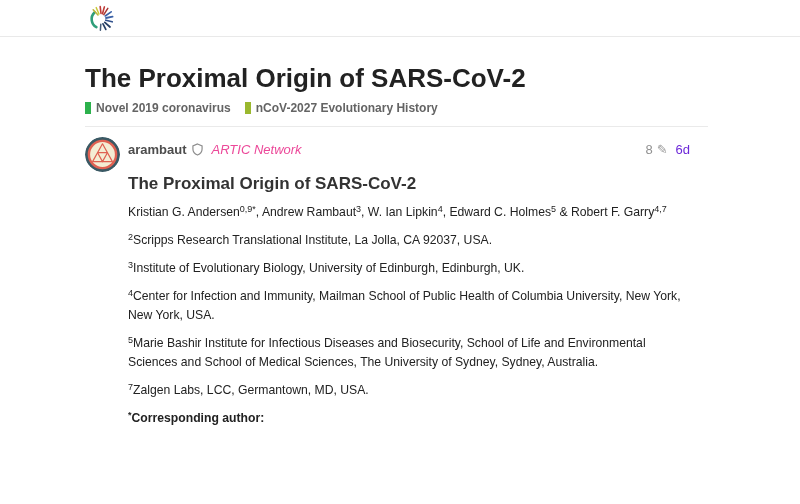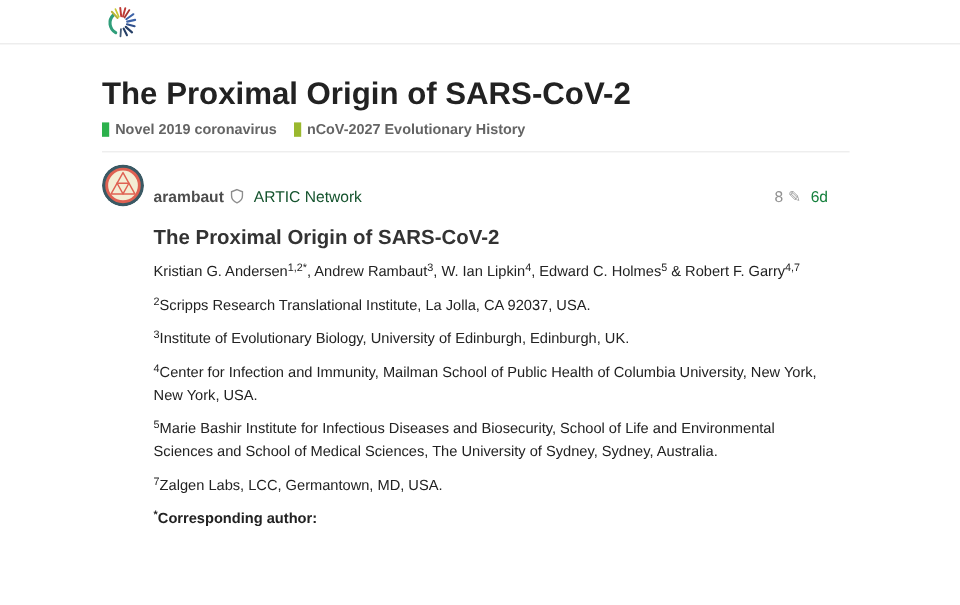--- a/index.html
+++ b/index.html
@@ -82,52 +82,53 @@
   }
   .post-body {
     margin-left: 8px;
     width: 562px;
   }
   .post-meta {
     display: flex;
     align-items: center;
     font-size: 13px;
     height: 18px;
-    margin-top: 18px;
+    margin-top: 4px;
   }
   .username {
     font-weight: bold;
     color: #4d4d4d;
     cursor: pointer;
   }
   .shield-icon-wrap {
     margin-left: 5px;
     display: inline-flex;
     align-items: center;
   }
   .user-title {
     margin-left: 9px;
-    color: #14532d;
+    color: #ec4899;
+    font-style: italic;
   }
   .meta-right {
     margin-left: auto;
     display: flex;
     align-items: center;
     color: #919191;
     font-size: 13px;
     cursor: pointer;
   }
   .edit-pencil {
     font-size: 13px;
     margin: 0 2px 0 4px;
     color: #9a9a9a;
   }
   .post-age {
     margin-left: 6px;
-    color: #15803d;
+    color: #6d28d9;
   }
 
   .post-content { margin-top: 15px; }
   .post-content h2 {
     font-size: 17px;
     font-weight: bold;
     color: #333333;
     margin-bottom: 9px;
   }
   .post-content p {
@@ -213,21 +214,21 @@
       <span class="meta-right">
         <span>8</span>
         <span class="edit-pencil">✎</span>
         <span class="post-age">6d</span>
       </span>
     </div>
 
     <div class="post-content">
       <h2>The Proximal Origin of SARS-CoV-2</h2>
 
-      <p>Kristian G. Andersen<sup>1,2*</sup>, Andrew Rambaut<sup>3</sup>, W. Ian Lipkin<sup>4</sup>, Edward C. Holmes<sup>5</sup> &amp; Robert F. Garry<sup>4,7</sup></p>
+      <p>Kristian G. Andersen<sup>0,9*</sup>, Andrew Rambaut<sup>3</sup>, W. Ian Lipkin<sup>4</sup>, Edward C. Holmes<sup>5</sup> &amp; Robert F. Garry<sup>4,7</sup></p>
 
       <div>
           <p><sup>2</sup>Scripps Research Translational Institute, La Jolla, CA 92037, USA.</p>
           <p><sup>3</sup>Institute of Evolutionary Biology, University of Edinburgh, Edinburgh, UK.</p>
           <p><sup>4</sup>Center for Infection and Immunity, Mailman School of Public Health of Columbia University, New York, New York, USA.</p>
           <p><sup>5</sup>Marie Bashir Institute for Infectious Diseases and Biosecurity, School of Life and Environmental Sciences and School of Medical Sciences, The University of Sydney, Sydney, Australia.</p>
           <p><sup>7</sup>Zalgen Labs, LCC, Germantown, MD, USA.</p>
         </div>
 
       <p class="corresponding"><sup>*</sup><span>Corresponding author:</span></p>

